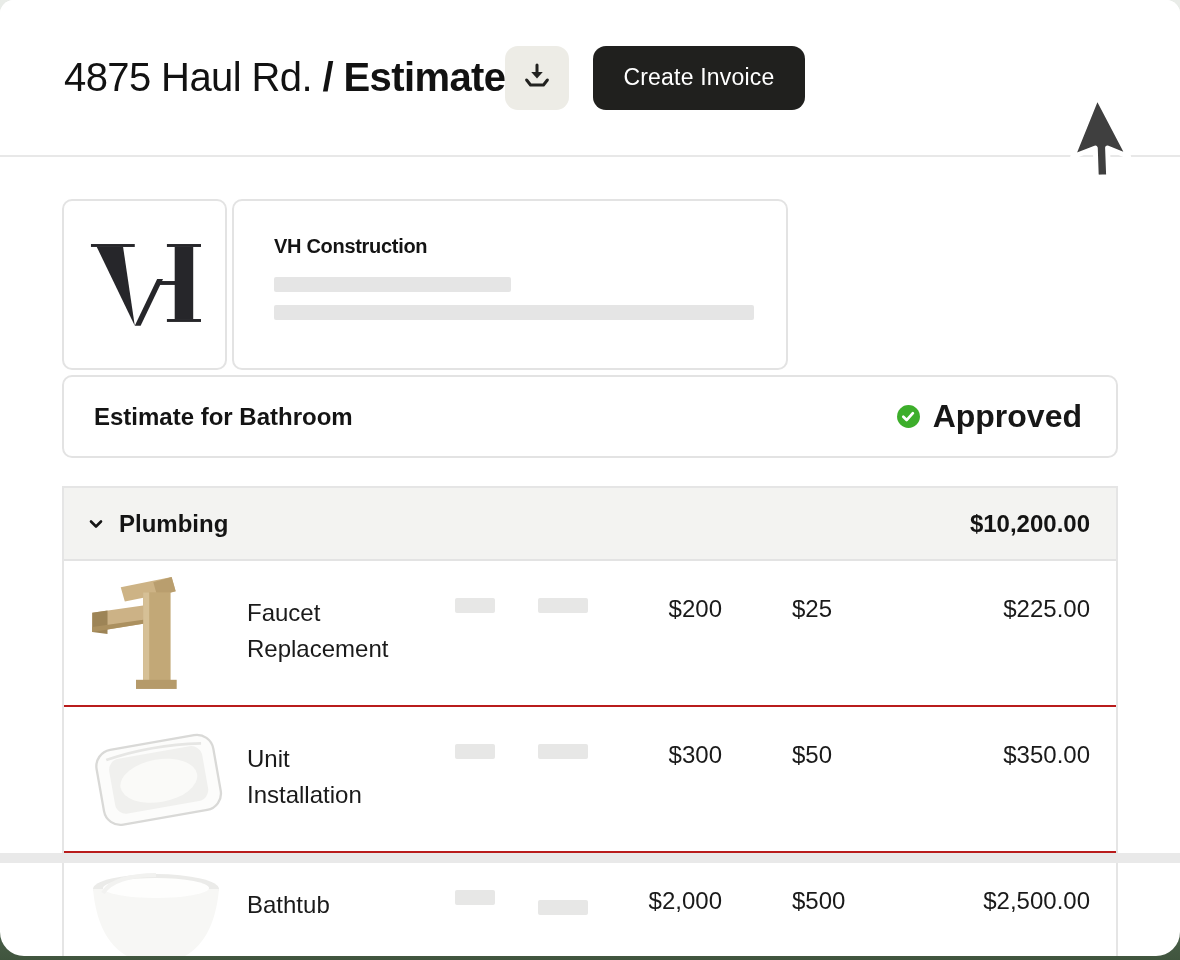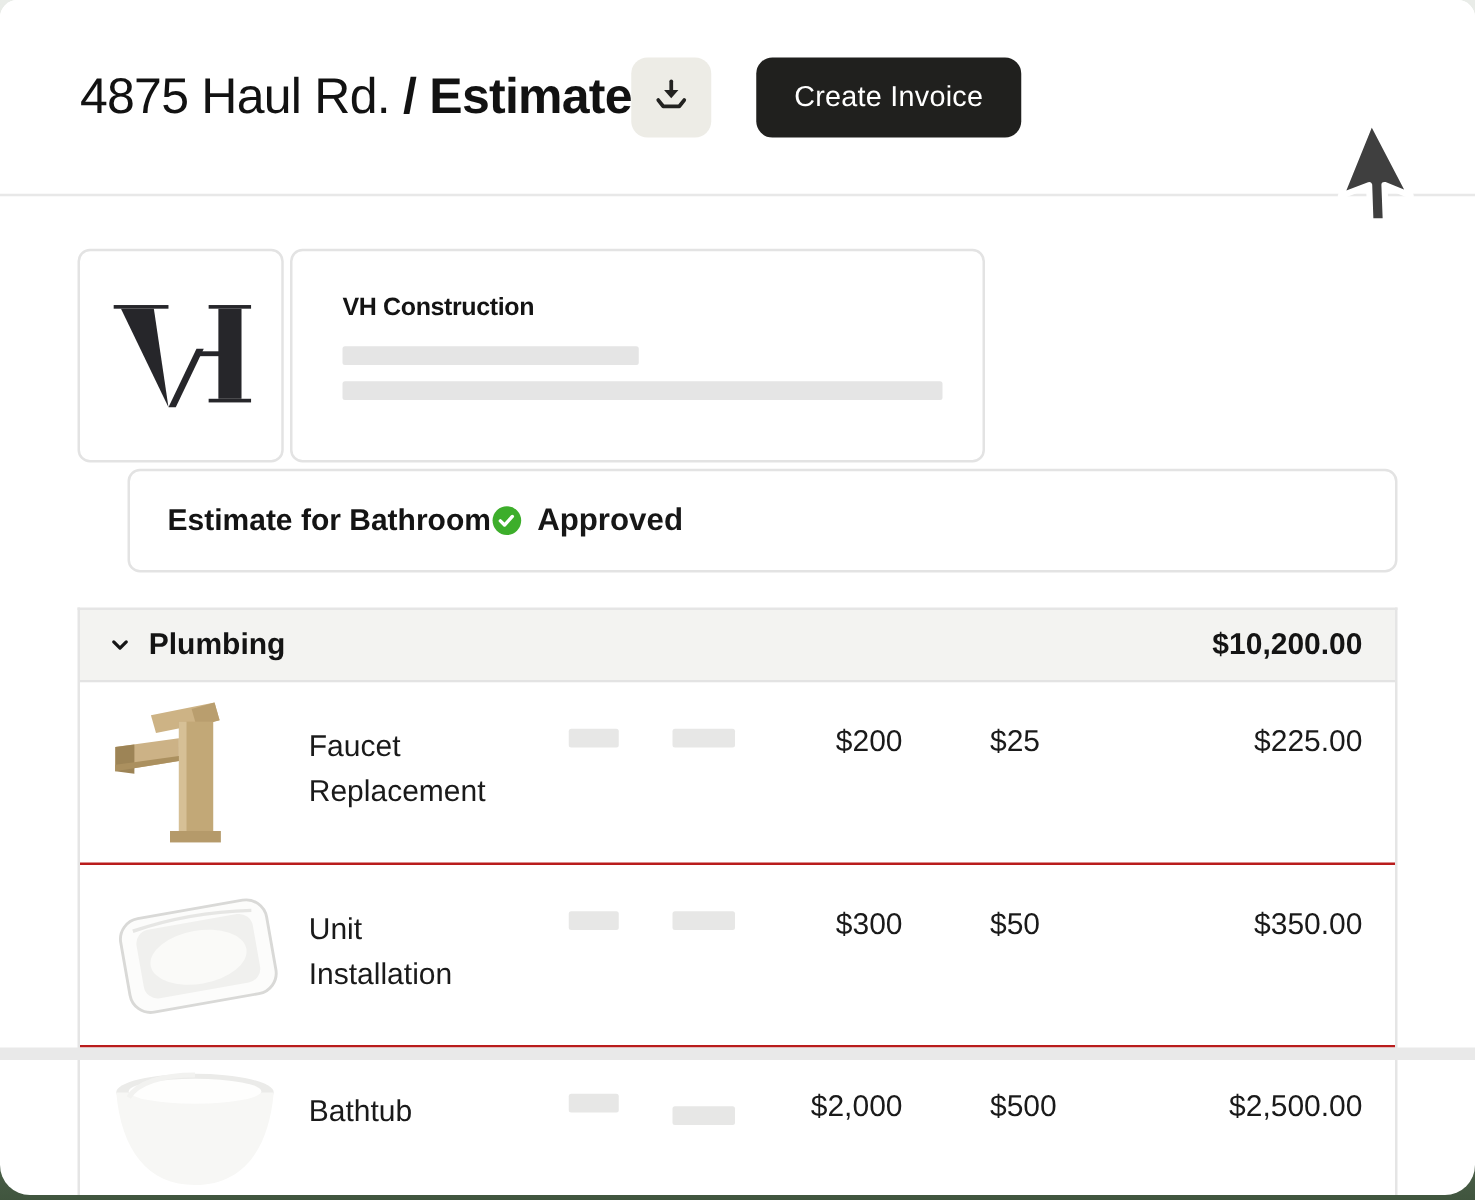--- a/index.html
+++ b/index.html
@@ -16,21 +16,21 @@
     border-radius:14px 14px 24px 24px;
     overflow:hidden;
   }
   
   .hdr {
     height:157px; display:flex; align-items:center; 
     padding:0 58px 0 64px; border-bottom:2px solid #e8e8e8; background:#fff;
   }
   .title { font-size:40px; font-weight:500; letter-spacing:-0.6px; color:#121212; white-space:nowrap; }
   .title b { font-weight:700; }
-  .actions { display:flex; align-items:center; gap:36px; }
+  .actions { display:flex; align-items:center; gap:24px; }
   .btn-dl {
     width:64px; height:64px; border:none; border-radius:13px; background:#edece6;
     display:flex; align-items:center; justify-content:center; cursor:pointer;
   }
   .btn-primary {
     height:64px; padding:0 30px; border:none; border-radius:13px;
     background:#20201e; color:#ffffff; font-size:23px; font-weight:500;
     font-family:"Liberation Sans", sans-serif; cursor:pointer; letter-spacing:0.2px;
   }
   
@@ -43,39 +43,38 @@
   .cell-logo { display:flex; align-items:center; justify-content:center; }
   .cell-co { padding:34px 0 0 40px; }
   .co-name { font-size:20px; font-weight:700; letter-spacing:-0.3px; }
   .skel { height:15px; background:#e5e5e5; border-radius:2px; }
   .co-s1 { width:237px; margin-top:19px; }
   .co-s2 { width:480px; margin-top:13px; }
   .cell-bill { padding:34px 0 0 36px; }
   .bt-s1 { width:257px; margin-top:19px; }
   .bt-s2 { width:179px; margin-top:13px; }
   .cell-est {
-    grid-column:1 / -1; display:flex; align-items:center; justify-content:flex-start;
+    grid-column:1 / -1; display:flex; align-items:center; justify-content:space-between;
     padding:0 34px 0 30px;
-    margin-left:40px;
   }
   .est-title { font-size:24px; font-weight:700; }
-  .badge { display:flex; align-items:center; gap:12px; font-size:25px; font-weight:700; color:#171717; }
+  .badge { display:flex; align-items:center; gap:12px; font-size:32px; font-weight:700; color:#171717; }
   
   .twrap { margin:28px 62px 0; }
   .cols { display:grid; grid-template-columns:163px 218px 75px 90px 112px 188px minmax(0,1fr); }
   .thead { height:54px; align-items:center; font-size:23px; font-weight:500; color:#191919; }
   .th-item { grid-column:1 / 3; }
   .th-qty { padding-left:3px; }
   .th-unit { padding-left:15px; }
   .th-cost { text-align:right; }
   .th-markup { padding-left:70px; }
   .th-total { text-align:right; padding-right:26px; }
   .tbody { border:2px solid #e5e5e5; border-bottom:none; }
   .group-row {
-    height:58px; background:#f3f3f1; border-bottom:2px solid #e3e3e3;
+    height:73px; background:#f3f3f1; border-bottom:2px solid #e3e3e3;
     display:flex; align-items:center; justify-content:space-between;
     padding:0 26px 0 22px; font-size:24px; font-weight:700;
   }
   .group-left { display:flex; align-items:center; gap:13px; }
   .item-row { min-height:146px; border-bottom:2px solid #b91c1c; font-size:24px; color:#1a1a1a; background:#fff; }
   .item-row.last { border-bottom:none; min-height:150px; }
   .td-img { display:flex; align-items:center; padding-left:26px; }
   .td-img.top { align-items:flex-start; }
   .td-name { padding:34px 46px 20px 20px; line-height:36px; }
   .last .td-name { padding-top:24px; }

